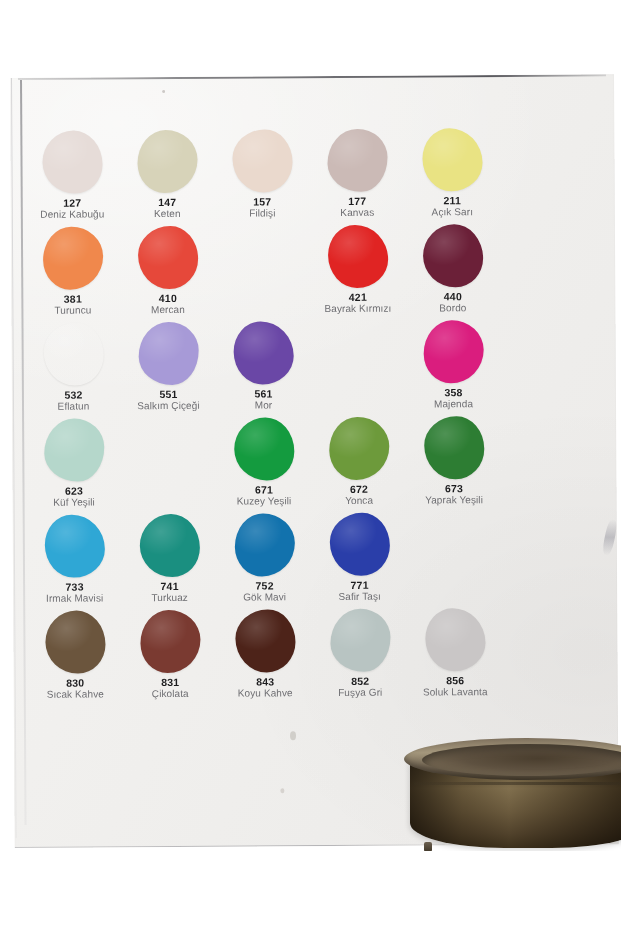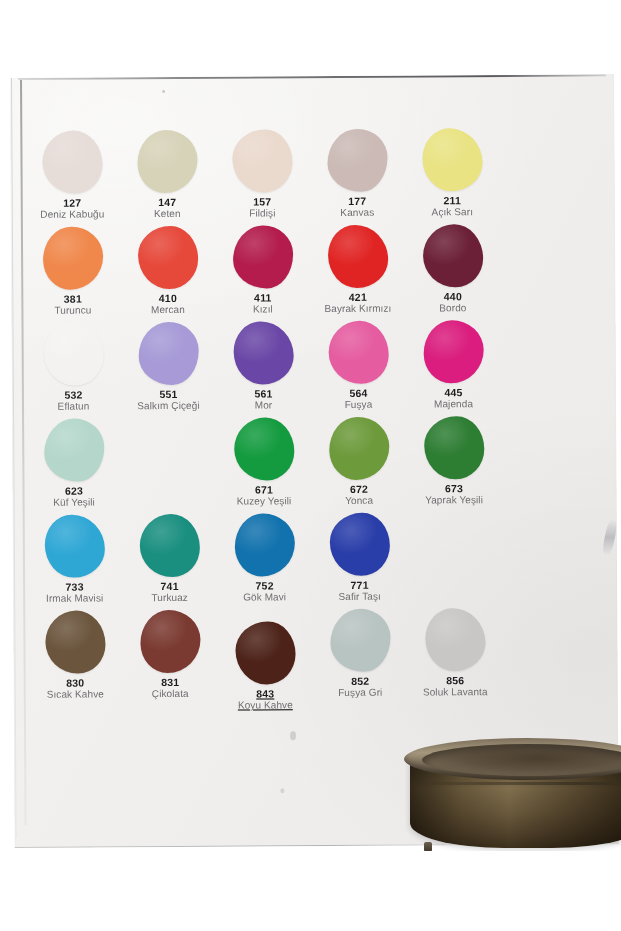--- a/index.html
+++ b/index.html
@@ -210,27 +210,20 @@
         <div class="code">381</div>
         <div class="name">Turuncu</div>
       </div>
       <div class="cell" style="left: 99px; top: 146px;">
         <div class="blob-wrap">
           <div class="blob v3" style="background: rgb(230, 72, 58);"></div>
         </div>
         <div class="code">410</div>
         <div class="name">Mercan</div>
       </div>
-      <div class="cell" style="left: 194px; top: 146px;">
-        <div class="blob-wrap">
-          <div class="blob v4" style="background: rgb(179, 28, 77);"></div>
-        </div>
-        <div class="code">411</div>
-        <div class="name">Kızıl</div>
-      </div>
       <div class="cell" style="left: 289px; top: 146px;">
         <div class="blob-wrap">
           <div class="blob v5" style="background: rgb(224, 36, 35);"></div>
         </div>
         <div class="code">421</div>
         <div class="name">Bayrak Kırmızı</div>
       </div>
       <div class="cell" style="left: 384px; top: 146px;">
         <div class="blob-wrap">
           <div class="blob" style="background: rgb(107, 32, 56);"></div>
@@ -252,32 +245,25 @@
         <div class="code">551</div>
         <div class="name">Salkım Çiçeği</div>
       </div>
       <div class="cell" style="left: 194px; top: 242px;">
         <div class="blob-wrap">
           <div class="blob v5" style="background: rgb(106, 71, 166);"></div>
         </div>
         <div class="code">561</div>
         <div class="name">Mor</div>
       </div>
-      <div class="cell" style="left: 289px; top: 242px;">
-        <div class="blob-wrap">
-          <div class="blob" style="background: rgb(229, 92, 160);"></div>
-        </div>
-        <div class="code">564</div>
-        <div class="name">Fuşya</div>
-      </div>
       <div class="cell" style="left: 384px; top: 242px;">
         <div class="blob-wrap">
           <div class="blob v2" style="background: rgb(218, 29, 126);"></div>
         </div>
-        <div class="code">445</div>
+        <div class="code">358</div>
         <div class="name">Majenda</div>
       </div>
       <div class="cell" style="left: 4px; top: 338px;">
         <div class="blob-wrap">
           <div class="blob v4" style="background: rgb(181, 215, 203);"></div>
         </div>
         <div class="code">623</div>
         <div class="name">Küf Yeşili</div>
       </div>
       <div class="cell" style="left: 194px; top: 338px;">
@@ -336,21 +322,21 @@
         <div class="code">830</div>
         <div class="name">Sıcak Kahve</div>
       </div>
       <div class="cell" style="left: 99px; top: 530px;">
         <div class="blob-wrap">
           <div class="blob v2" style="background: rgb(122, 58, 49);"></div>
         </div>
         <div class="code">831</div>
         <div class="name">Çikolata</div>
       </div>
-      <div class="cell" style="left: 194px; top: 542px; text-decoration: underline;">
+      <div class="cell" style="left: 194px; top: 530px;">
         <div class="blob-wrap">
           <div class="blob v3" style="background: rgb(77, 35, 25);"></div>
         </div>
         <div class="code">843</div>
         <div class="name">Koyu Kahve</div>
       </div>
       <div class="cell" style="left: 289px; top: 530px;">
         <div class="blob-wrap">
           <div class="blob v4" style="background: rgb(184, 196, 194);"></div>
         </div>

